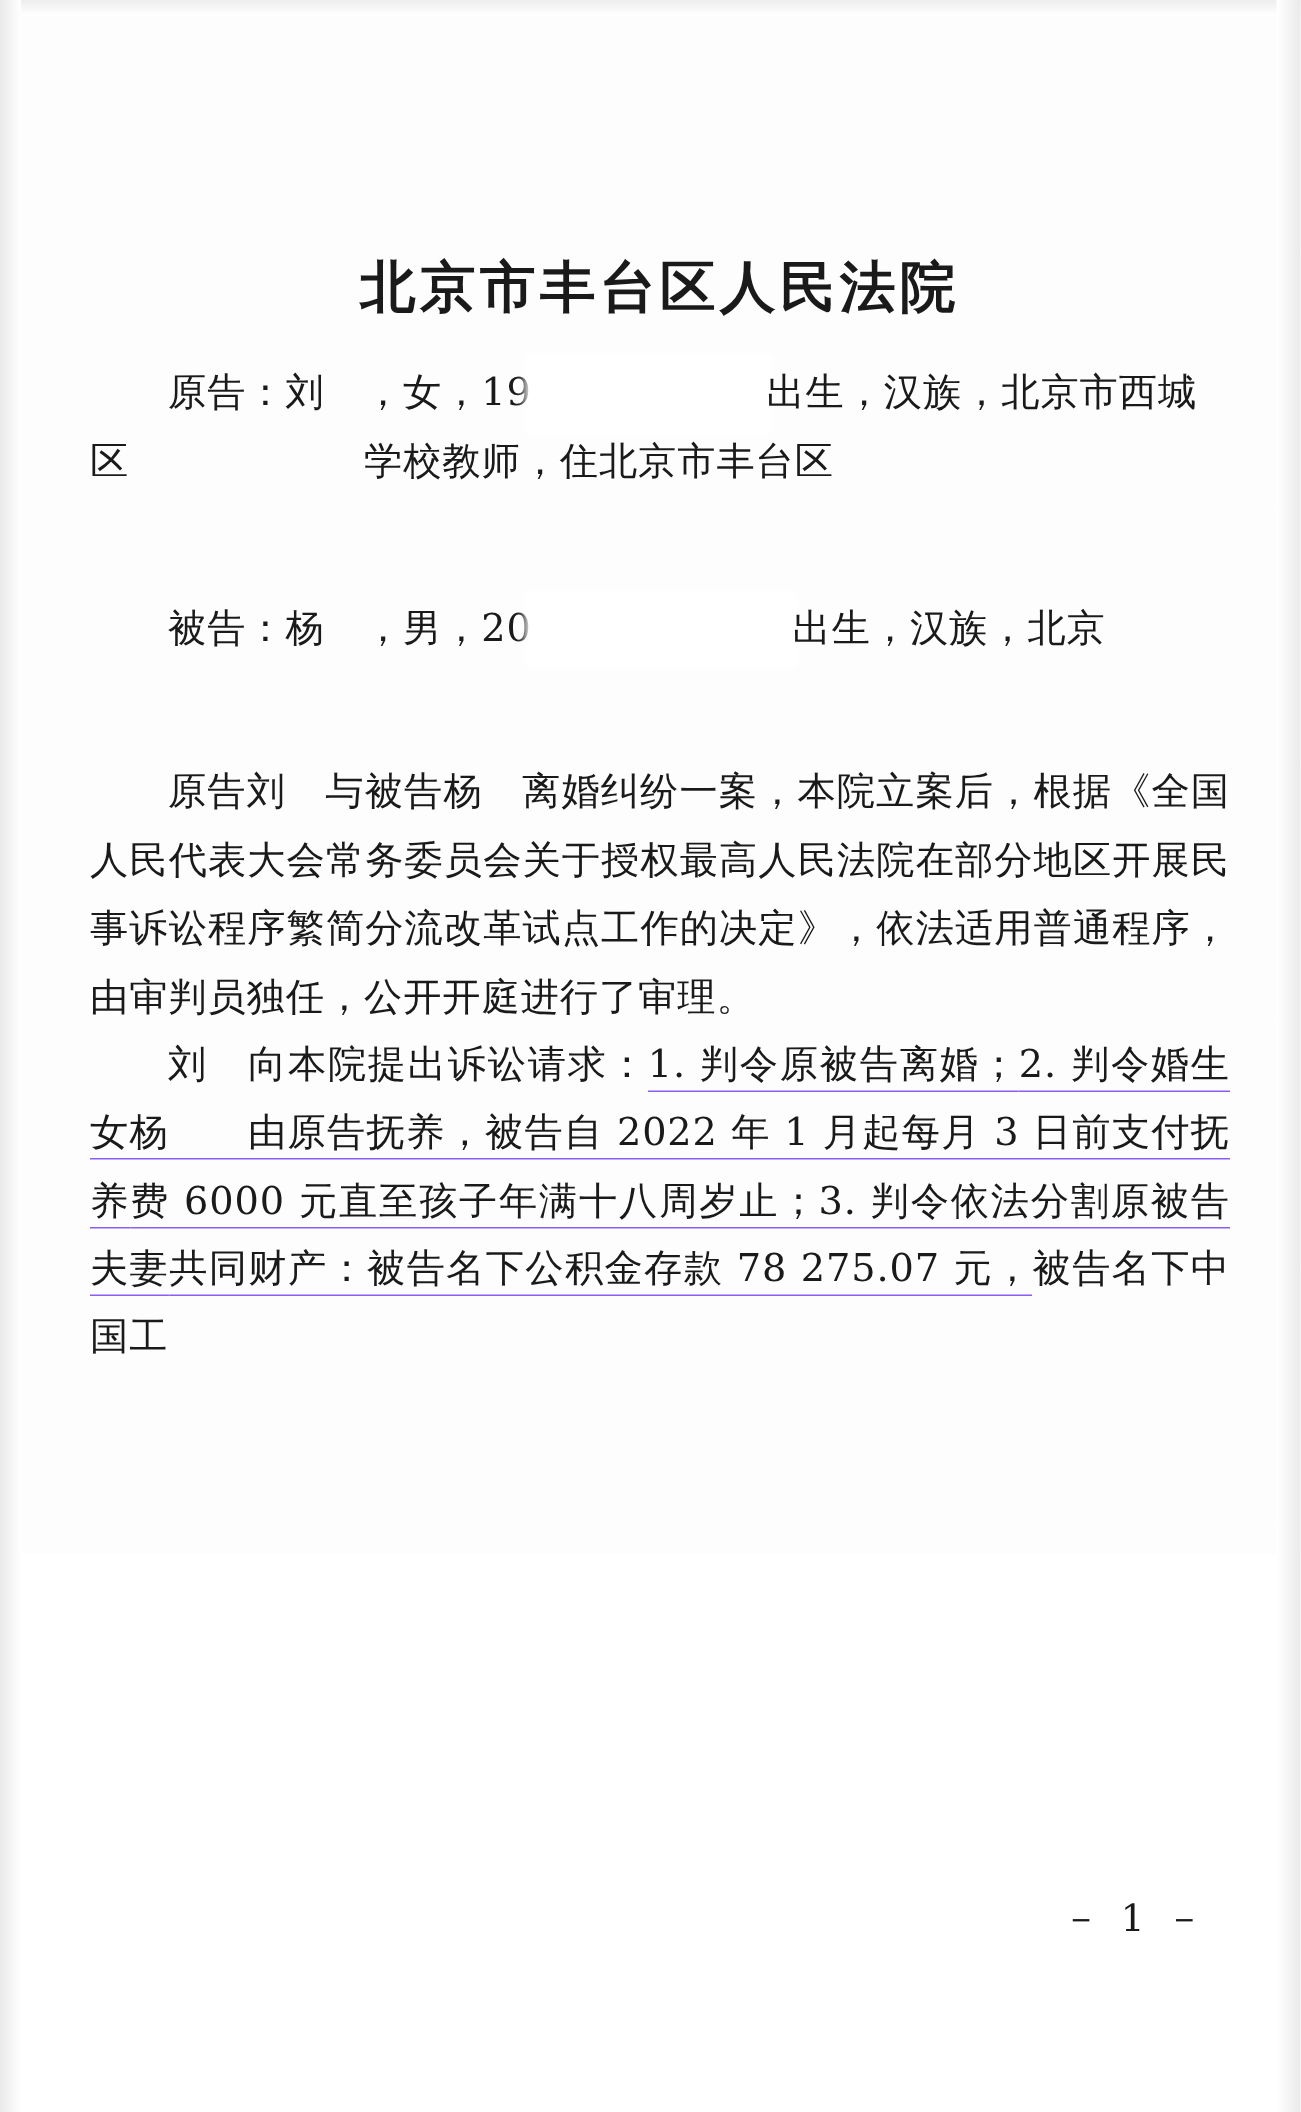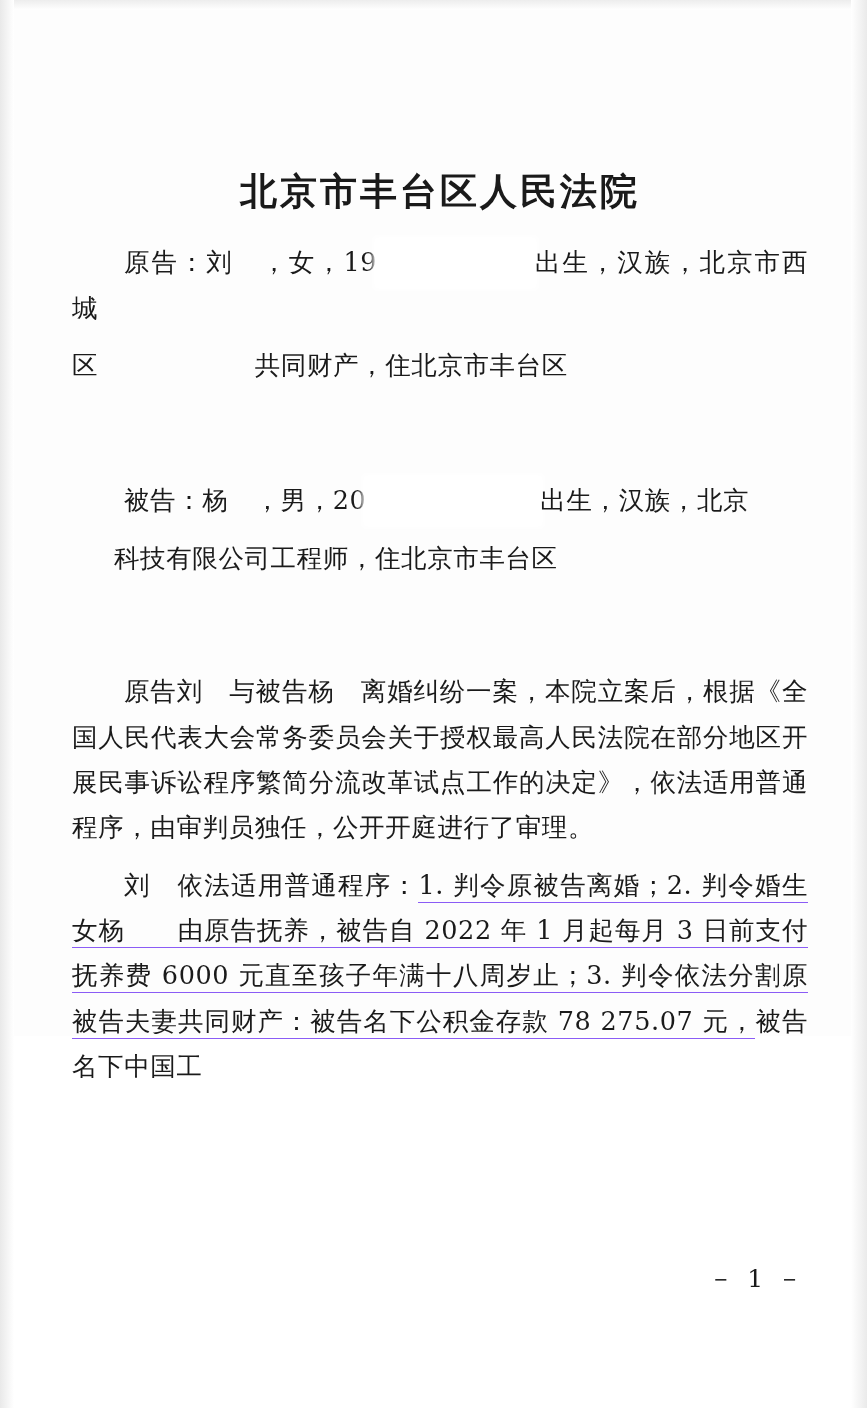--- a/index.html
+++ b/index.html
@@ -77,21 +77,21 @@
     background: #ffffff;
     box-shadow: 0 0 7px 5px #ffffff;
     vertical-align: middle;
   }
 
   .para {
     font-size: 25.5px;
     line-height: 1.78;
     letter-spacing: 0.6px;
     text-align: justify;
-    margin: 12px;
+    margin: 0;
   }
   .indent { text-indent: 52px; }
 
   .block-parties { margin-top: 26px; }
   .gap-md { height: 58px; }
   .gap-lg { height: 64px; }
 
   
   .boxed-line {
     position: relative;
@@ -135,39 +135,38 @@
 
     <div class="title-block">
       <div class="doc-title-1">北京市丰台区人民法院</div>
     </div>
 
 
     <div class="block-parties">
       <p class="para indent">
         <span>原告：刘　，女，19</span><span class="blank-mask">&nbsp;&nbsp;&nbsp;&nbsp;&nbsp;&nbsp;&nbsp;&nbsp;&nbsp;&nbsp;&nbsp;&nbsp;</span><span>出生，汉族，北京市西城</span>
       </p>
-      <p class="para">区　　　　　　共同财产，住北京市丰台区</p>
+      <p class="para">区　　　　　　学校教师，住北京市丰台区</p>
     </div>
 
     <div class="gap-md"></div>
 
 
     <div style="height:8px"></div>
 
     <div>
       <p class="para indent">
         <span>被告：杨　，男，20</span><span class="blank-mask">&nbsp;&nbsp;&nbsp;&nbsp;&nbsp;&nbsp;&nbsp;&nbsp;&nbsp;&nbsp;&nbsp;&nbsp;&nbsp;&nbsp;</span><span>出生，汉族，北京</span>
       </p>
-      <p class="para" style="text-indent:42px">科技有限公司工程师，住北京市丰台区</p>
     </div>
 
     <div class="gap-lg"></div>
 
     <p class="para indent">原告刘　与被告杨　离婚纠纷一案，本院立案后，根据《全国人民代表大会常务委员会关于授权最高人民法院在部分地区开展民事诉讼程序繁简分流改革试点工作的决定》，依法适用普通程序，由审判员独任，公开开庭进行了审理。</p>
 
     <p class="para indent">
-      <span>刘　依法适用普通程序：</span><span class="uline">1. 判令原被告离婚；</span><span class="uline">2. 判令婚生</span><span class="uline">女杨　　由原告抚养，被告自 2022 年 1 月起每月 3 日前支付抚养</span><span class="uline">费 6000 元直至孩子年满十八周岁止；</span><span class="uline">3. 判令依法分割原被告夫妻</span><span class="uline">共同财产：被告名下公积金存款 78 275.07 元，</span><span>被告名下中国工</span>
+      <span>刘　向本院提出诉讼请求：</span><span class="uline">1. 判令原被告离婚；</span><span class="uline">2. 判令婚生</span><span class="uline">女杨　　由原告抚养，被告自 2022 年 1 月起每月 3 日前支付抚养</span><span class="uline">费 6000 元直至孩子年满十八周岁止；</span><span class="uline">3. 判令依法分割原被告夫妻</span><span class="uline">共同财产：被告名下公积金存款 78 275.07 元，</span><span>被告名下中国工</span>
     </p>
 
   </div>
 
   <div class="footer">－ 1 －</div>
 </div>
 
 </body></html>

